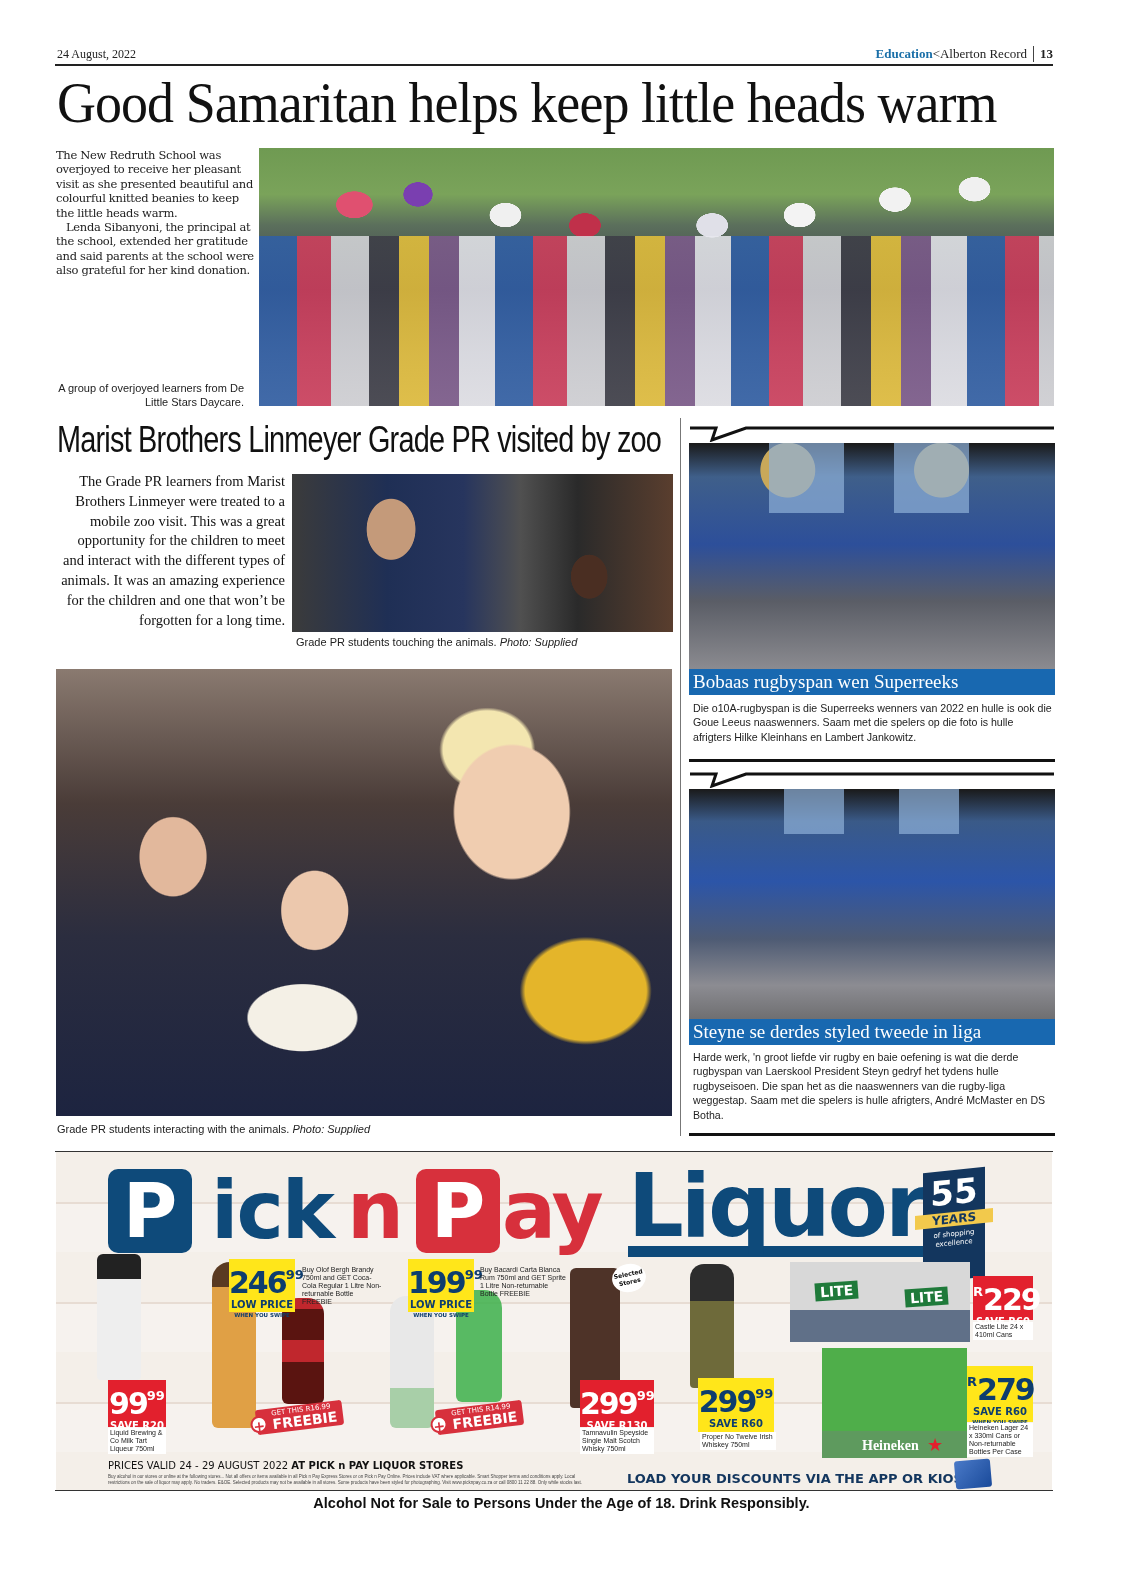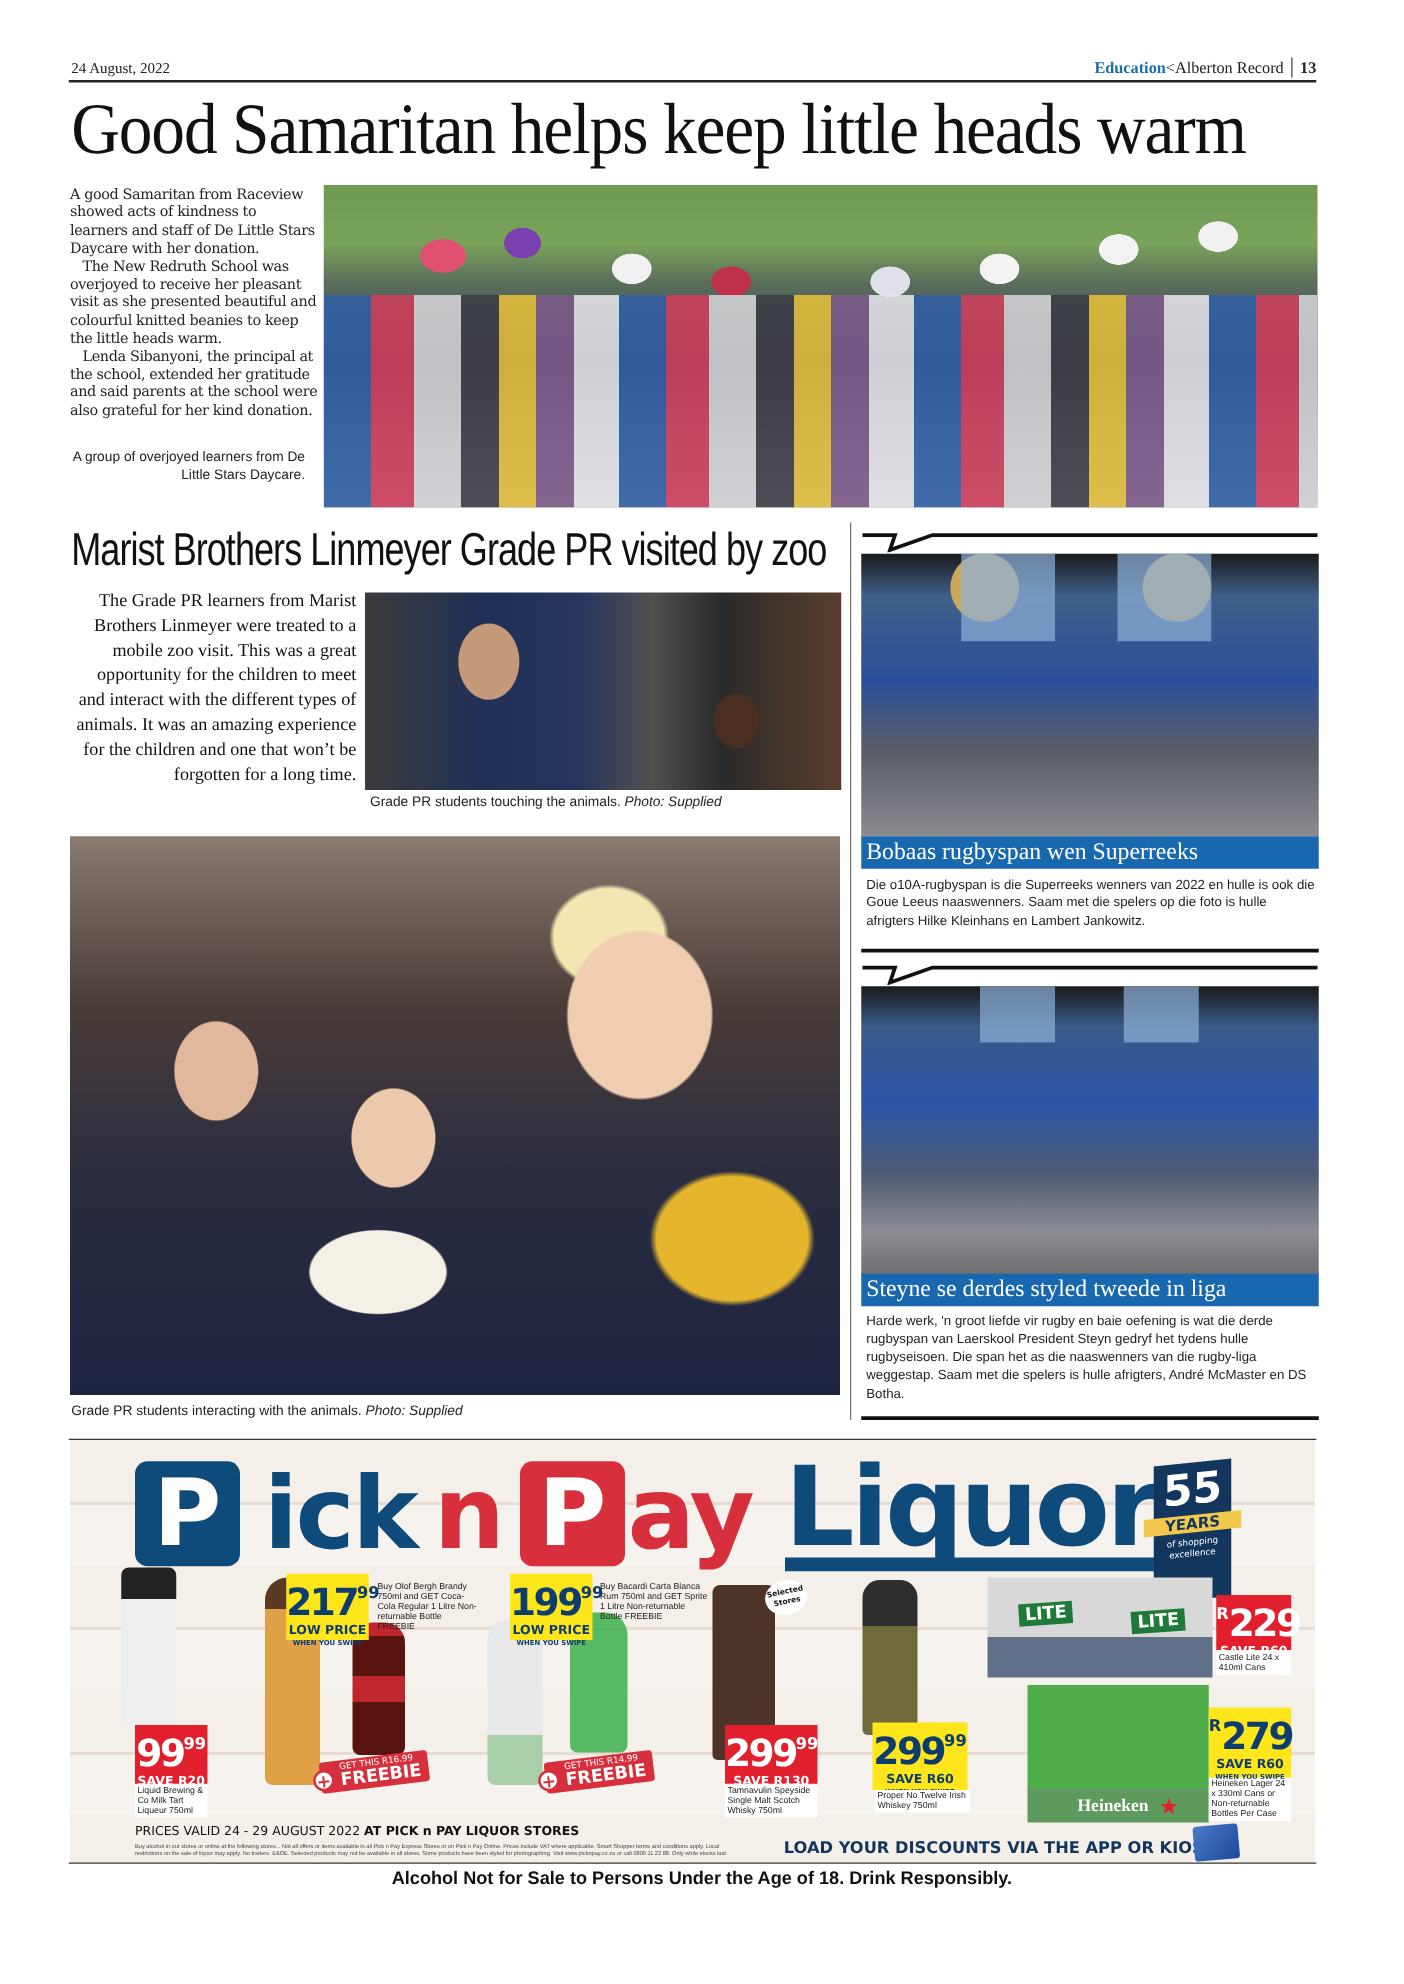--- a/index.html
+++ b/index.html
@@ -13,21 +13,21 @@
   .section-head .sec { color: #1a6fa8; font-weight: bold; }
   .section-head .divider { width: 1px; height: 16px; background: #444; margin: 0 6px; }
   .section-head .pg { font-weight: bold; }
   .rule-top { left: 55px; top: 64px; width: 998px; height: 2px; background: #222; }
 
   .headline-main { left: 57px; top: 70px; font-size: 58px; letter-spacing: -1px; font-family: "Liberation Serif", serif; transform: scaleX(0.93); transform-origin: left; white-space: nowrap; line-height: 66px; }
 
   .story1-text { left: 56px; top: 148px; width: 198px; font-size: 11.5px; line-height: 14.4px; font-family: "DejaVu Serif", serif; color: #222; letter-spacing: -0.3px; }
   .story1-text p { text-indent: 0; }
   .story1-text p + p { text-indent: 10px; }
-  .caption1 { left: 56px; top: 359px; width: 188px; font-size: 11px; text-align: right; font-family: "Liberation Sans", sans-serif; line-height: 14px; color: #222; }
+  .caption1 { left: 56px; top: 381px; width: 188px; font-size: 11px; text-align: right; font-family: "Liberation Sans", sans-serif; line-height: 14px; color: #222; }
 
   .photo { overflow: hidden; }
   .photo1 { left: 259px; top: 148px; width: 795px; height: 258px;
     background:
       radial-gradient(ellipse 30px 22px at 12% 22%, #e05070 60%, transparent 62%),
       radial-gradient(ellipse 24px 20px at 20% 18%, #7a3fb0 60%, transparent 62%),
       radial-gradient(ellipse 26px 20px at 31% 26%, #f0f0f0 60%, transparent 62%),
       radial-gradient(ellipse 26px 20px at 41% 30%, #c0304a 60%, transparent 62%),
       radial-gradient(ellipse 26px 20px at 57% 30%, #e0e0e8 60%, transparent 62%),
       radial-gradient(ellipse 26px 20px at 68% 26%, #f3f3f3 60%, transparent 62%),
@@ -171,21 +171,20 @@
   <span class="sec">Education</span>
   <span>&lt;</span>
   <span>Alberton Record</span>
   <span class="divider"></span>
   <span class="pg">13</span>
 </div>
 <div class="abs rule-top"></div>
 
 <h1 class="abs headline-main" style="font-weight:normal;">Good Samaritan helps keep little heads warm</h1>
 <div class="abs story1-text">
-  <p>A good Samaritan from Raceview showed acts of kindness to learners and staff of De Little Stars Daycare with her donation.</p>
   <p>The New Redruth School was overjoyed to receive her pleasant visit as she presented beautiful and colourful knitted beanies to keep the little heads warm.</p>
   <p>Lenda Sibanyoni, the principal at the school, extended her gratitude and said parents at the school were also grateful for her kind donation.</p>
 </div>
 <div class="abs caption1">A group of overjoyed learners from De Little Stars Daycare.</div>
 <div class="abs photo photo1">
     <div class="kids"></div>
   </div>
 
 <h2 class="abs headline2" style="font-weight:normal;">Marist Brothers Linmeyer Grade  PR visited by zoo</h2>
 <div class="abs story2-text">The Grade PR learners from Marist Brothers Linmeyer were treated to a mobile zoo visit. This was a great opportunity for the children to meet and interact with the different types of animals. It was an amazing experience for the children and one that won’t be forgotten for a long time.</div>
@@ -244,21 +243,21 @@
 <div class="abs selected">Selected Stores</div>
 <div class="abs bottle b-proper"></div>
 <div class="abs b-lite"></div>
 <div class="abs lite-label ll1">LITE</div>
 <div class="abs lite-label ll2">LITE</div>
 <div class="abs b-hein"></div>
 <div class="abs hein-label">Heineken</div>
 <div class="abs hein-star">★</div>
 
 <div class="abs price-tag tag-yellow p1">
-  <div class="big"><span>217</span><sup>99</sup></div>
+  <div class="big"><span>246</span><sup>99</sup></div>
   <div class="sm">LOW PRICE</div>
   <div class="tiny">WHEN YOU SWIPE</div>
 </div>
 <div class="abs desc d1" style="background:transparent;">Buy Olof Bergh Brandy 750ml and GET Coca-Cola Regular 1 Litre Non-returnable Bottle FREEBIE</div>
 
 <div class="abs price-tag tag-yellow p2">
   <div class="big"><span>199</span><sup>99</sup></div>
   <div class="sm">LOW PRICE</div>
   <div class="tiny">WHEN YOU SWIPE</div>
 </div>

